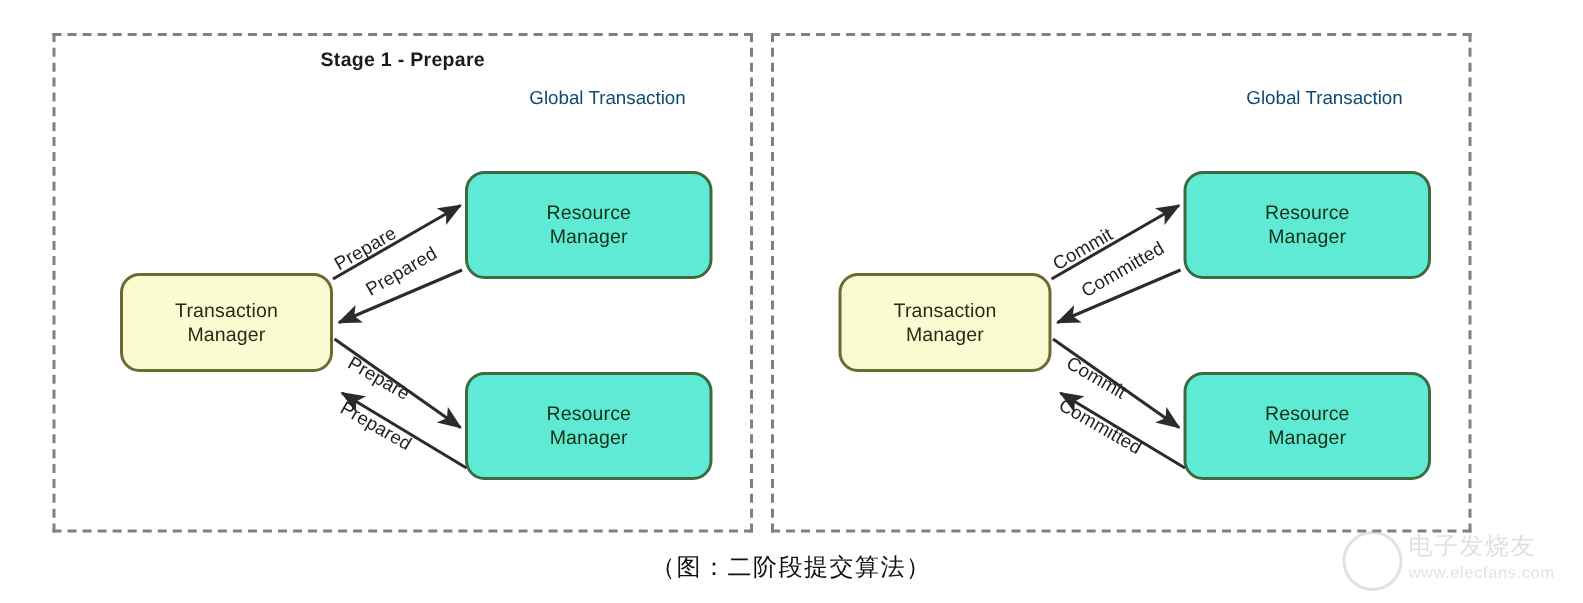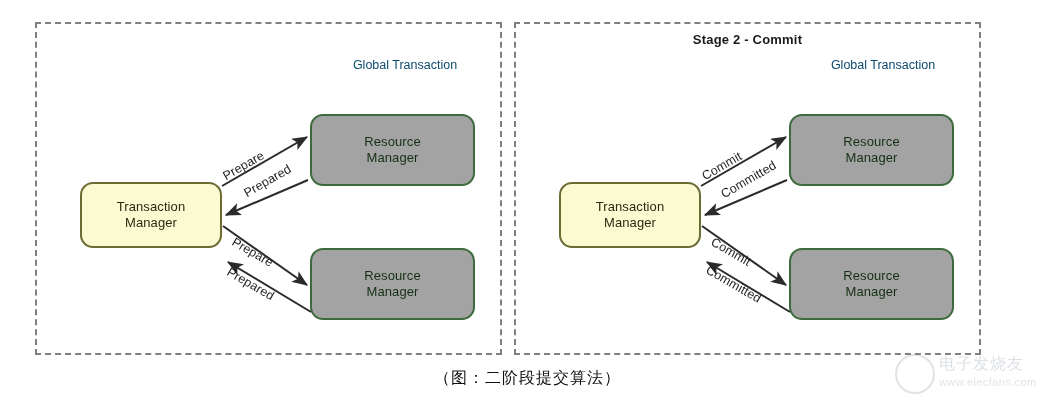--- a/index.html
+++ b/index.html
@@ -64,21 +64,21 @@
     line-height: 1.25;
     font-size: 13px;
     letter-spacing: 0.1px;
   }
   .node-tm {
     background: #fbfbd2;
     border: 2px solid #6b6b33;
     color: #2a2a14;
   }
   .node-rm {
-    background: #a3a3a3;
+    background: #5eead4;
     border: 2px solid #3d6b3d;
     color: #143014;
   }
   .node span { display: block; }
 
   
   #tm-1   { left: 80px;  top: 182px; width: 142px; height: 66px; }
   #rm-1a  { left: 310px; top: 114px; width: 165px; height: 72px; }
   #rm-1b  { left: 310px; top: 248px; width: 165px; height: 72px; }
   
@@ -157,20 +157,21 @@
     letter-spacing: 0.4px;
     white-space: nowrap;
   }
 </style>
 </head>
 <body>
 
 <div id="page">
 
   <div class="stage-panel" id="stage-1"></div>
+  <div class="stage-title" style="left:35px; top:32px; width:467px;">Stage 1 - Prepare</div>
 
   <div class="global-label" id="gt-1">
     <span>Global</span>
     <span>Transaction</span>
   </div>
 
   <div class="node node-tm" id="tm-1">
     <div>
       <span>Transaction</span>
       <span>Manager</span>
@@ -185,21 +186,20 @@
   </div>
 
   <div class="node node-rm" id="rm-1b">
     <div>
       <span>Resource</span>
       <span>Manager</span>
     </div>
   </div>
 
   <div class="stage-panel" id="stage-2"></div>
-  <div class="stage-title" style="left:514px; top:32px; width:467px;">Stage 2 - Commit</div>
 
   <div class="global-label" id="gt-2">
     <span>Global</span>
     <span>Transaction</span>
   </div>
 
   <div class="node node-tm" id="tm-2">
     <div>
       <span>Transaction</span>
       <span>Manager</span>

